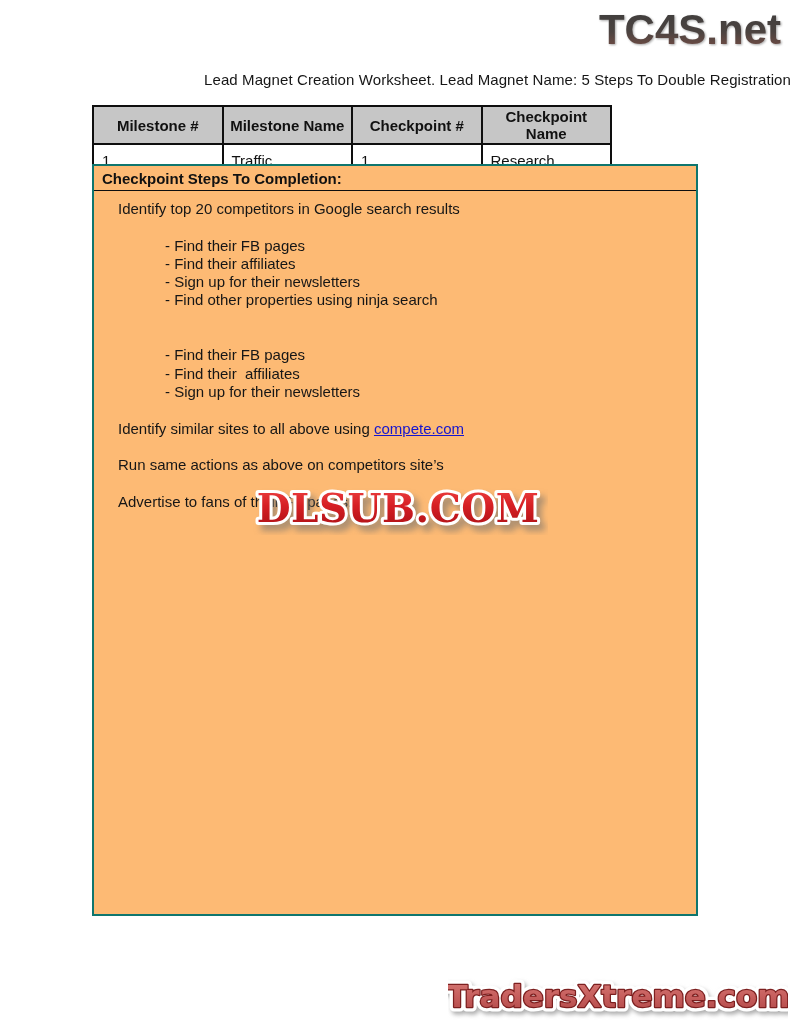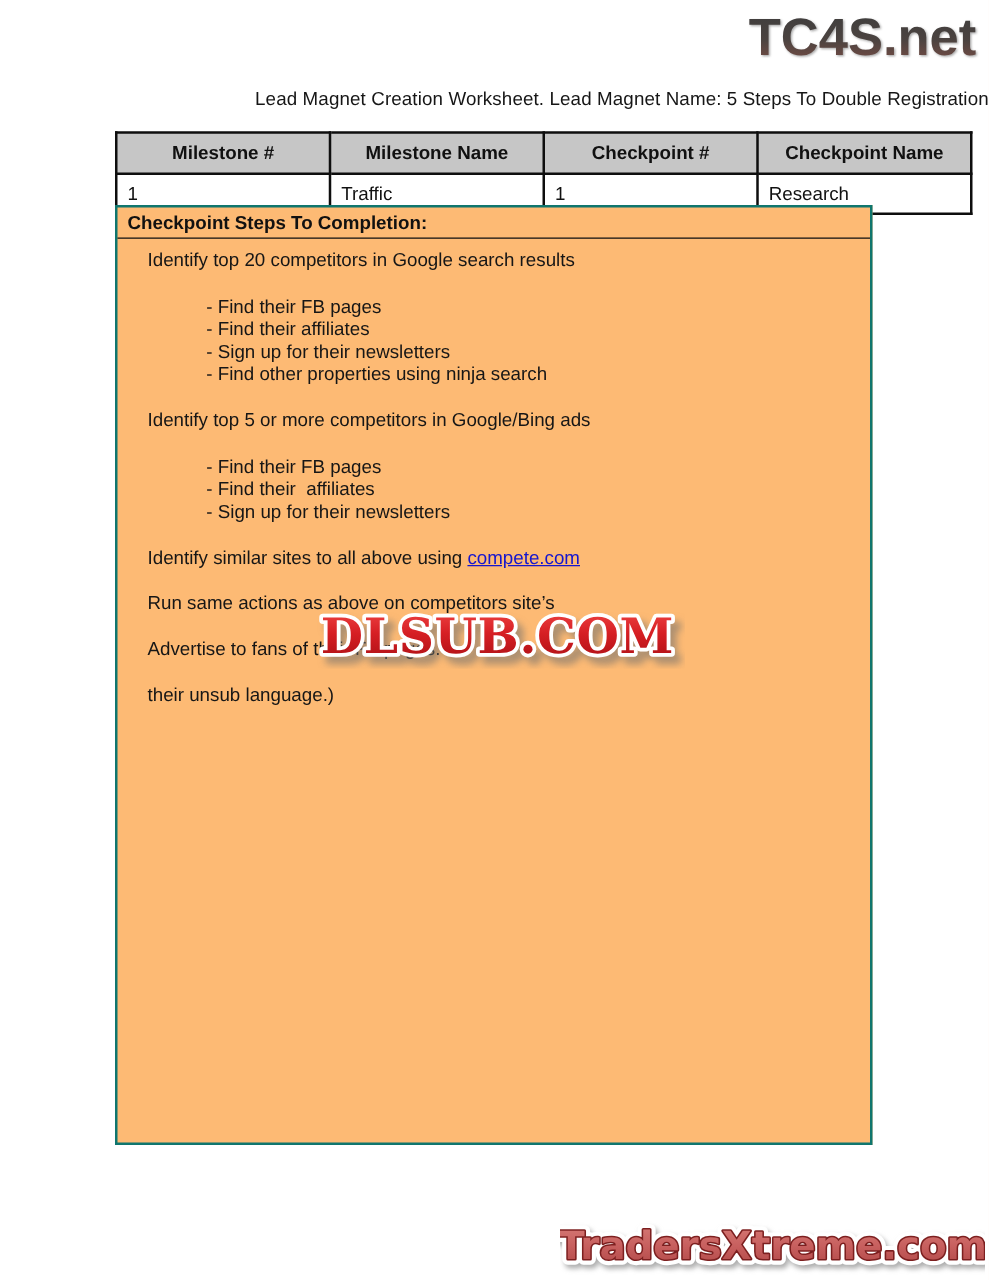--- a/index.html
+++ b/index.html
@@ -12,21 +12,21 @@
   .logo-top { position:absolute; top:3px; right:6px; width:200px; height:54px; }
 
   
   .doc-title {
     position:absolute; top:71px; left:0; width:100%;
     text-align:right; font-size:15px; color:#161616; letter-spacing:0.1px;
   }
 
   
   .ms-table {
-    position:absolute; left:92px; top:105px; width:686px;
+    position:absolute; left:92px; top:105px; width:520px;
     border-collapse:collapse; table-layout:fixed;
   }
   .ms-table th {
     background:#c6c6c6; border:2px solid #0e0e0e; font-size:15px;
     font-weight:bold; height:29px; text-align:center; color:#111111;
   }
   .ms-table td {
     background:#ffffff; border:2px solid #0e0e0e; font-size:15px;
     height:28px; text-align:left; padding-left:8px; color:#111111;
   }
@@ -90,33 +90,31 @@
   <div class="cp-box">
     <div class="cp-header">Checkpoint Steps To Completion:</div>
     <div class="cp-body">
       <div class="bl">Identify top 20 competitors in Google search results</div>
       <div class="bl"></div>
       <div class="bl ind">- Find their FB pages</div>
       <div class="bl ind">- Find their affiliates</div>
       <div class="bl ind">- Sign up for their newsletters</div>
       <div class="bl ind">- Find other properties using ninja search</div>
       <div class="bl"></div>
-      <div class="bl">Identify top 5 or more competitors in Google/Bing ads</div>
       <div class="bl"></div>
       <div class="bl ind">- Find their FB pages</div>
       <div class="bl ind">- Find their  affiliates</div>
       <div class="bl ind">- Sign up for their newsletters</div>
       <div class="bl"></div>
       <div class="bl"><span>Identify similar sites to all above using </span><span class="link">compete.com</span></div>
       <div class="bl"></div>
       <div class="bl">Run same actions as above on competitors site’s</div>
       <div class="bl"></div>
       <div class="bl">Advertise to fans of their FB pages.</div>
       <div class="bl"></div>
-      <div class="bl">their unsub language.)</div>
     </div>
   </div>
 
   <div class="wm-mid">
     <svg width="300" height="54" viewBox="0 0 300 54">
       <defs>
         <linearGradient id="g-dlsub" x1="0" y1="0" x2="0" y2="1">
           <stop offset="0" stop-color="#f04545"></stop>
           <stop offset="0.45" stop-color="#d61f24"></stop>
           <stop offset="1" stop-color="#a80f14"></stop>

